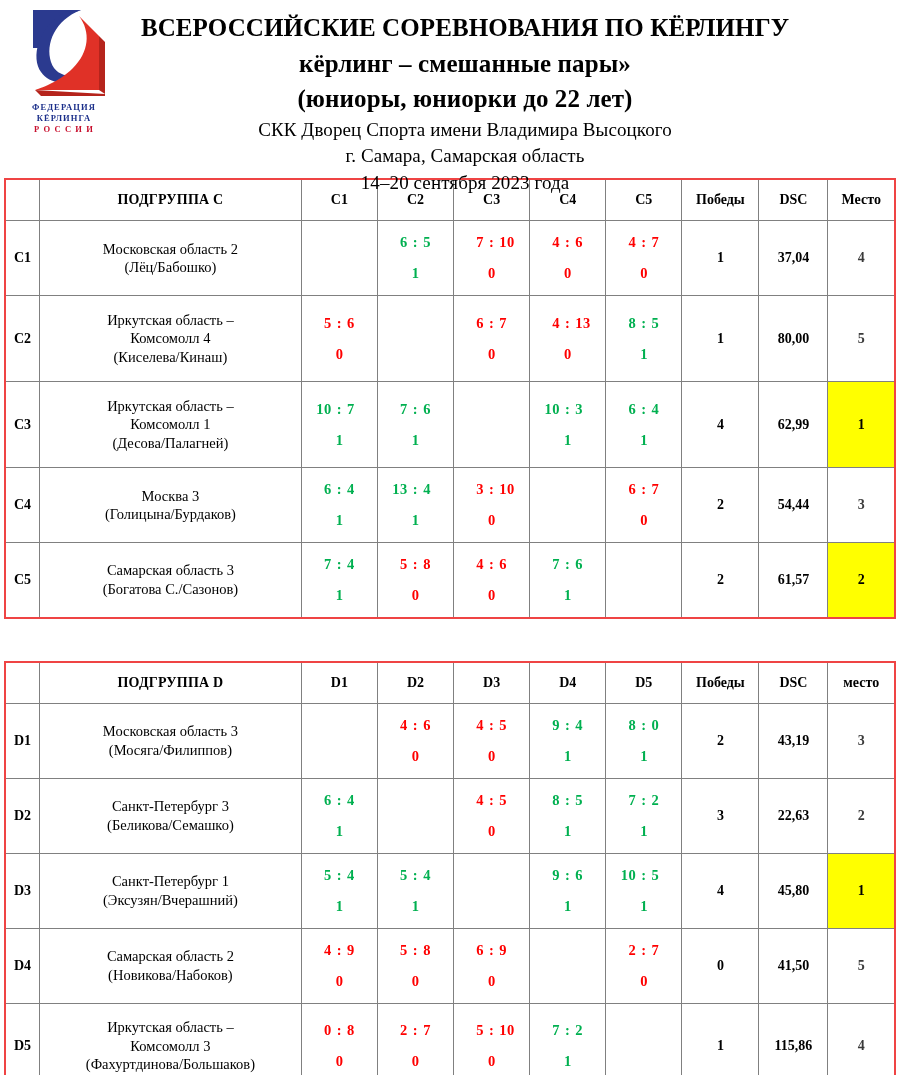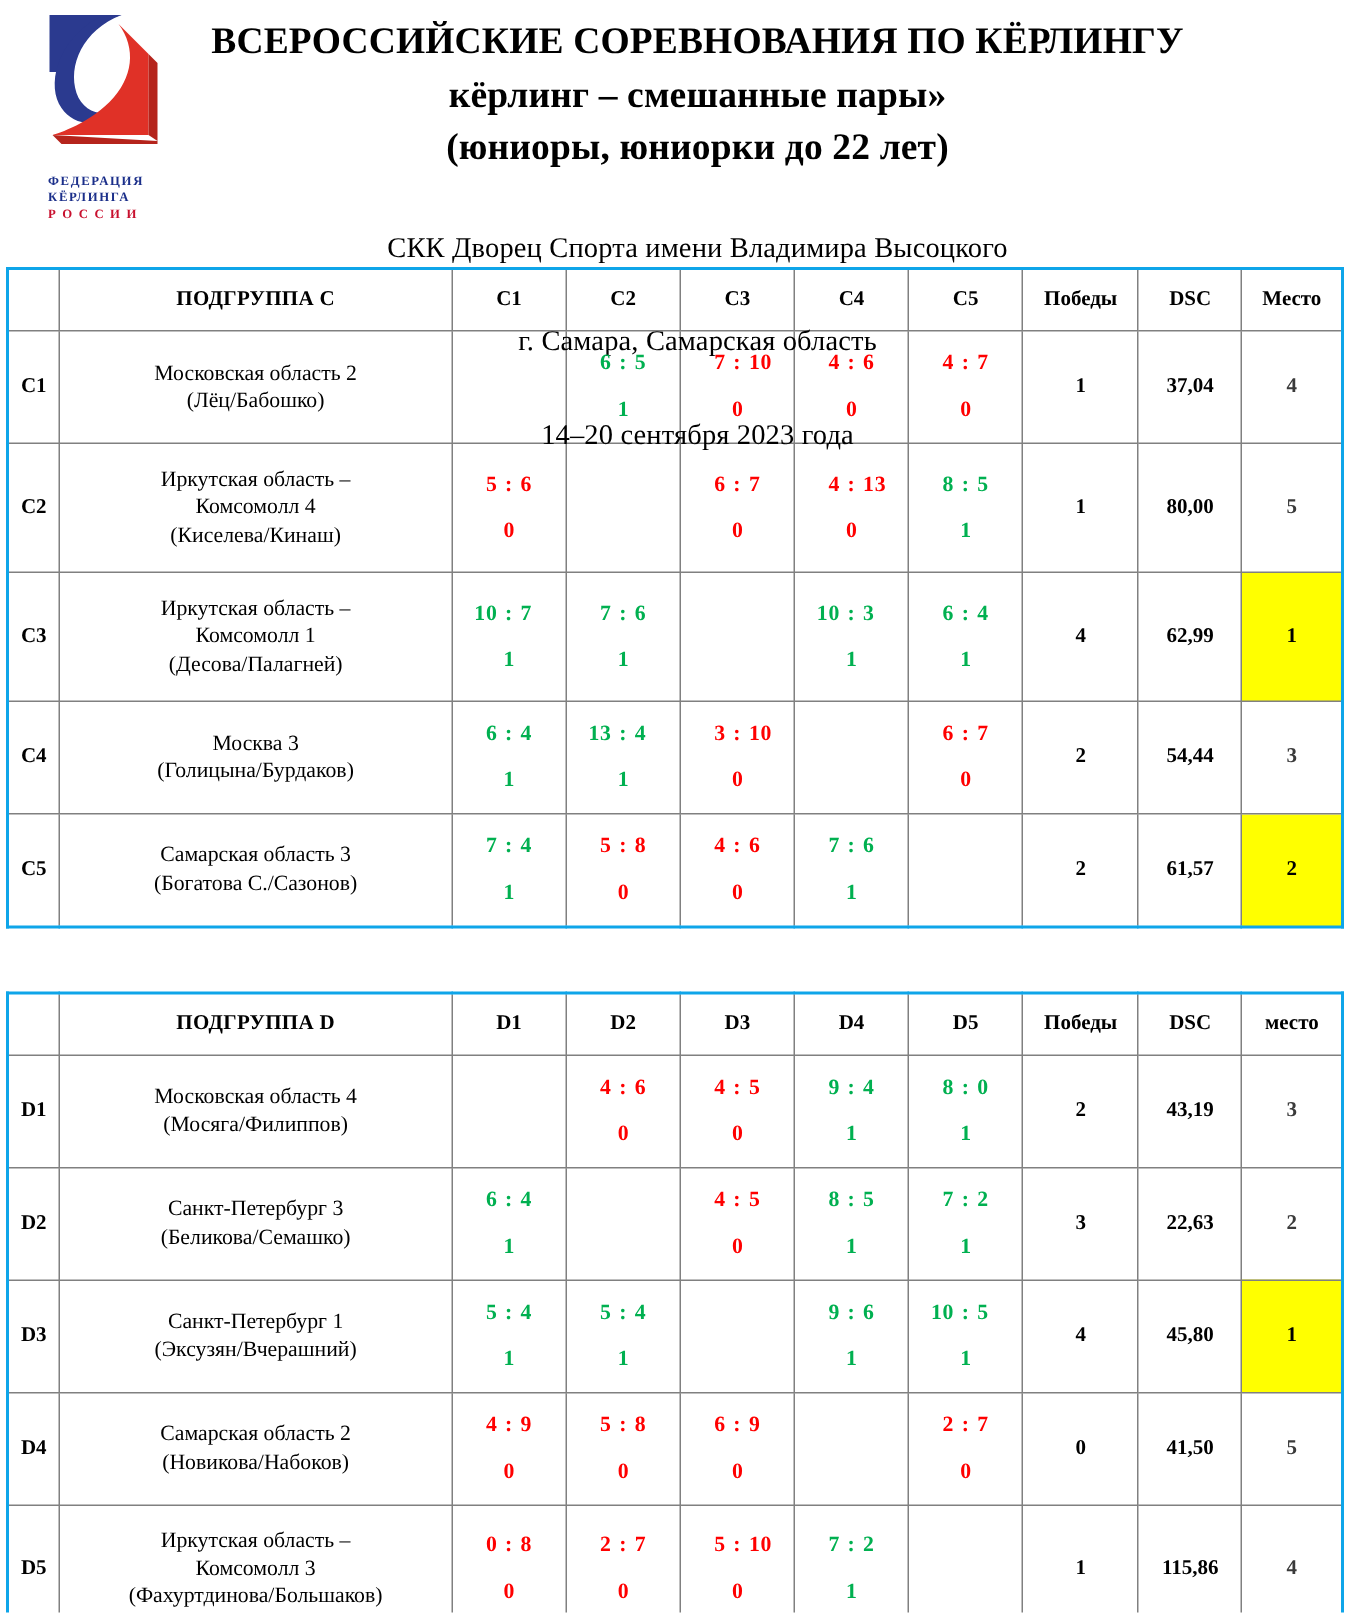--- a/index.html
+++ b/index.html
@@ -31,21 +31,22 @@
     display: flex;
     flex-direction: column;
     align-items: center;
   }
   .logo-mark {
     width: 86px;
     height: 96px;
     position: relative;
   }
   .logo-text {
-    margin-top: 13px;
+    margin-top: 0;
+    text-align: center;
     font-family: "Liberation Serif", "DejaVu Serif", serif;
     font-size: 8.5px;
     font-weight: bold;
     letter-spacing: 1.1px;
     line-height: 1.32;
     color: #1b2f8a;
   }
   .logo-text .ln2 { color: #1b2f8a; }
   .logo-text .ln3 { color: #c8102e; }
 
@@ -59,41 +60,40 @@
     font-size: 25px;
     line-height: 1.42;
     font-weight: bold;
     letter-spacing: 0.1px;
   }
   .title-sub {
     font-size: 19px;
     line-height: 1.42;
     font-weight: normal;
     letter-spacing: 0.1px;
-    margin-top: 36px;
   }
 
   
   .tbl-wrap { padding: 0 4px; }
   table.grid {
     border-collapse: collapse;
     width: 892px;
     table-layout: fixed;
     margin: 0;
   }
   table.grid td, table.grid th {
     border: 1px solid #808080;
     padding: 0;
     text-align: center;
     vertical-align: middle;
     font-size: 14px;
     font-weight: bold;
     background: #ffffff;
   }
-  table.grid { border: 2px solid #0ea5e9; padding-left: 40px; }
+  table.grid { border: 2px solid #ef4444; padding-left: 40px; }
 
   
   col.c-id    { width: 34px; }
   col.c-team  { width: 258px; }
   col.c-op    { width: 75px; }
   col.c-win   { width: 76px; }
   col.c-dsc   { width: 68px; }
   col.c-place { width: 66px; }
 
   thead td {
@@ -529,21 +529,21 @@
             <td>D5</td>
             <td>Победы</td>
             <td>DSC</td>
             <td>место</td>
           </tr>
         </thead>
         <tbody>
           <tr class="">
             <td class="idcell">D1</td>
             <td class="teamcell">
-              <div class="team-name">Московская область 4</div>
+              <div class="team-name">Московская область 3</div>
               <div class="team-players">(Мосяга/Филиппов)</div>
             </td>
             <td class="self"></td>
             <td class="score">
               <div class="score-inner">
                 <div class="sc-line loss">
                   <span class="sc-a">4</span>
                   <span class="sc-colon">:</span>
                   <span class="sc-b">6</span>
                 </div>

